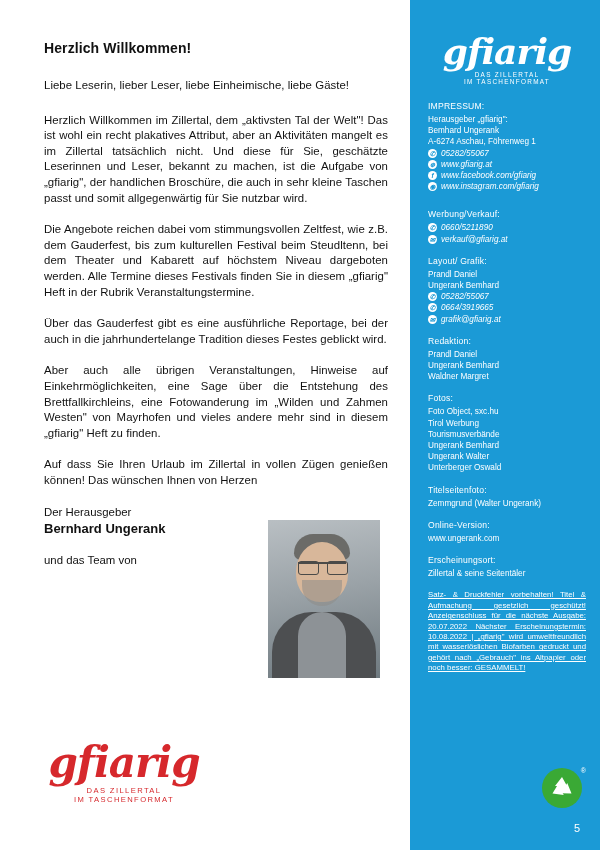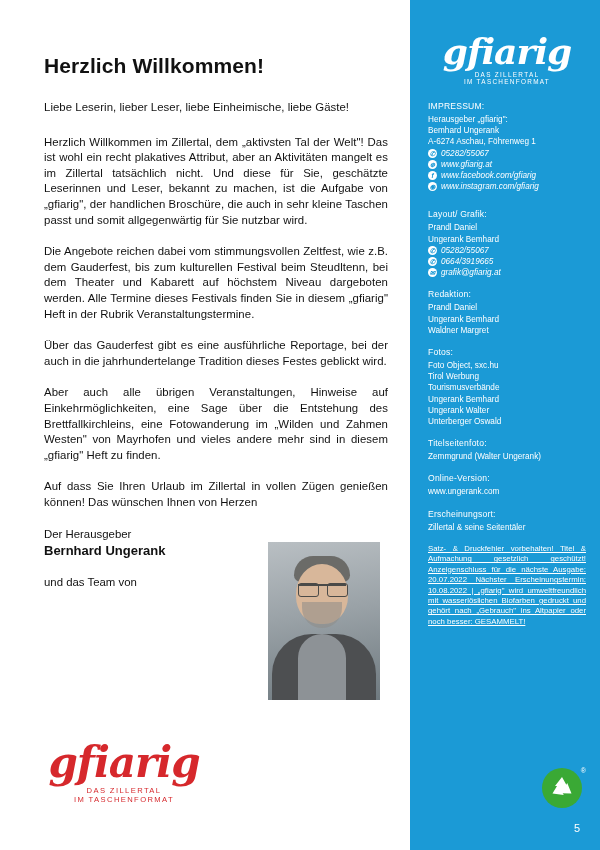--- a/index.html
+++ b/index.html
@@ -13,21 +13,21 @@
   }
   .page{position:relative;width:600px;height:850px;box-sizing:border-box;}
 
   
   .left{
     position:absolute;left:0;top:0;width:410px;height:850px;
     box-sizing:border-box;
     padding:40px 22px 20px 44px;
   }
   h1.title{
-    font-size:21px;font-weight:bold;margin:14px 0 22px 0;letter-spacing:.1px;
+    font-size:14px;font-weight:bold;margin:0 0 22px 0;letter-spacing:.1px;
   }
   p.body{
     font-size:11.4px;line-height:15.6px;margin:16px 0 16px 0;
     text-align:justify;letter-spacing:.05px;
   }
   p.lead{margin-bottom:19px;}
   .sig-line{font-size:11.4px;line-height:16px;margin:0;}
   .sig-name{font-size:13px;font-weight:bold;line-height:18px;margin:0 0 14px 0;}
   .team-line{font-size:11.4px;line-height:16px;margin:0 0 10px 0;}
 
@@ -184,20 +184,31 @@
         <span>www.facebook.com/gfiarig</span>
       </p>
       <p class="ico-line ln">
         <span class="ico">◉</span>
         <span>www.instagram.com/gfiarig</span>
       </p>
     </div>
 
     <div class="sep"></div>
 
+    <div class="sec">
+      <h3>Werbung/Verkauf:</h3>
+      <p class="ico-line ln">
+        <span class="ico">✆</span>
+        <span>0660/5211890</span>
+      </p>
+      <p class="ico-line ln">
+        <span class="ico">✉</span>
+        <span>verkauf@gfiarig.at</span>
+      </p>
+    </div>
 
     <div class="sec">
       <h3>Layout/ Grafik:</h3>
       <p class="ln">Prandl Daniel</p>
       <p class="ln">Ungerank Bemhard</p>
       <p class="ico-line ln">
         <span class="ico">✆</span>
         <span>05282/55067</span>
       </p>
       <p class="ico-line ln">

